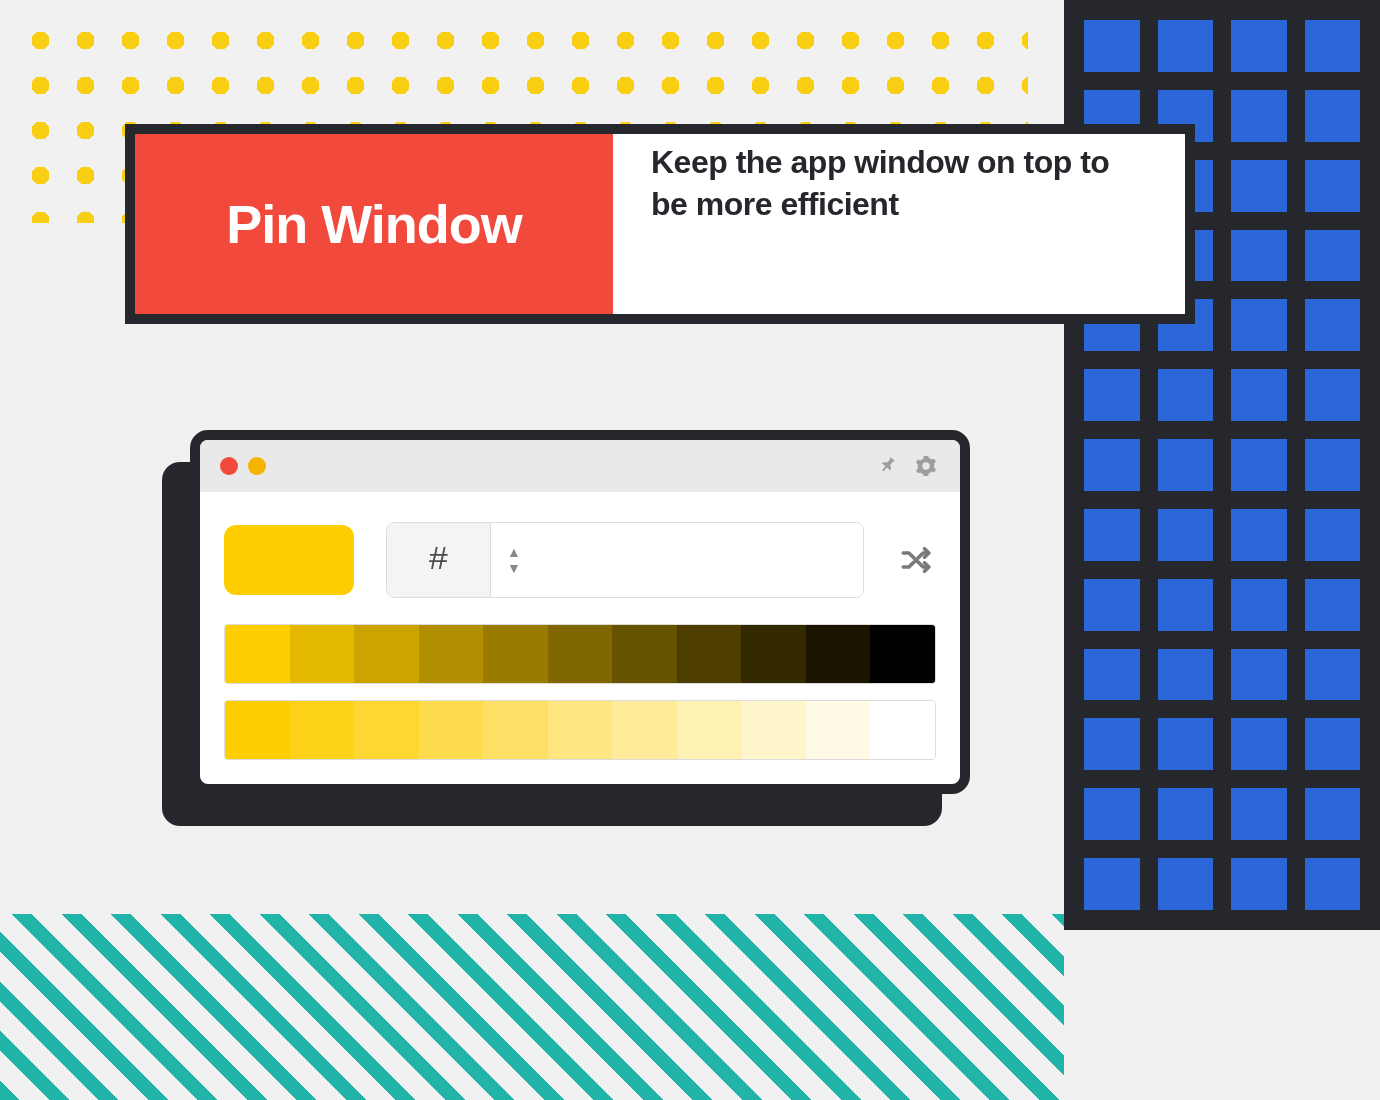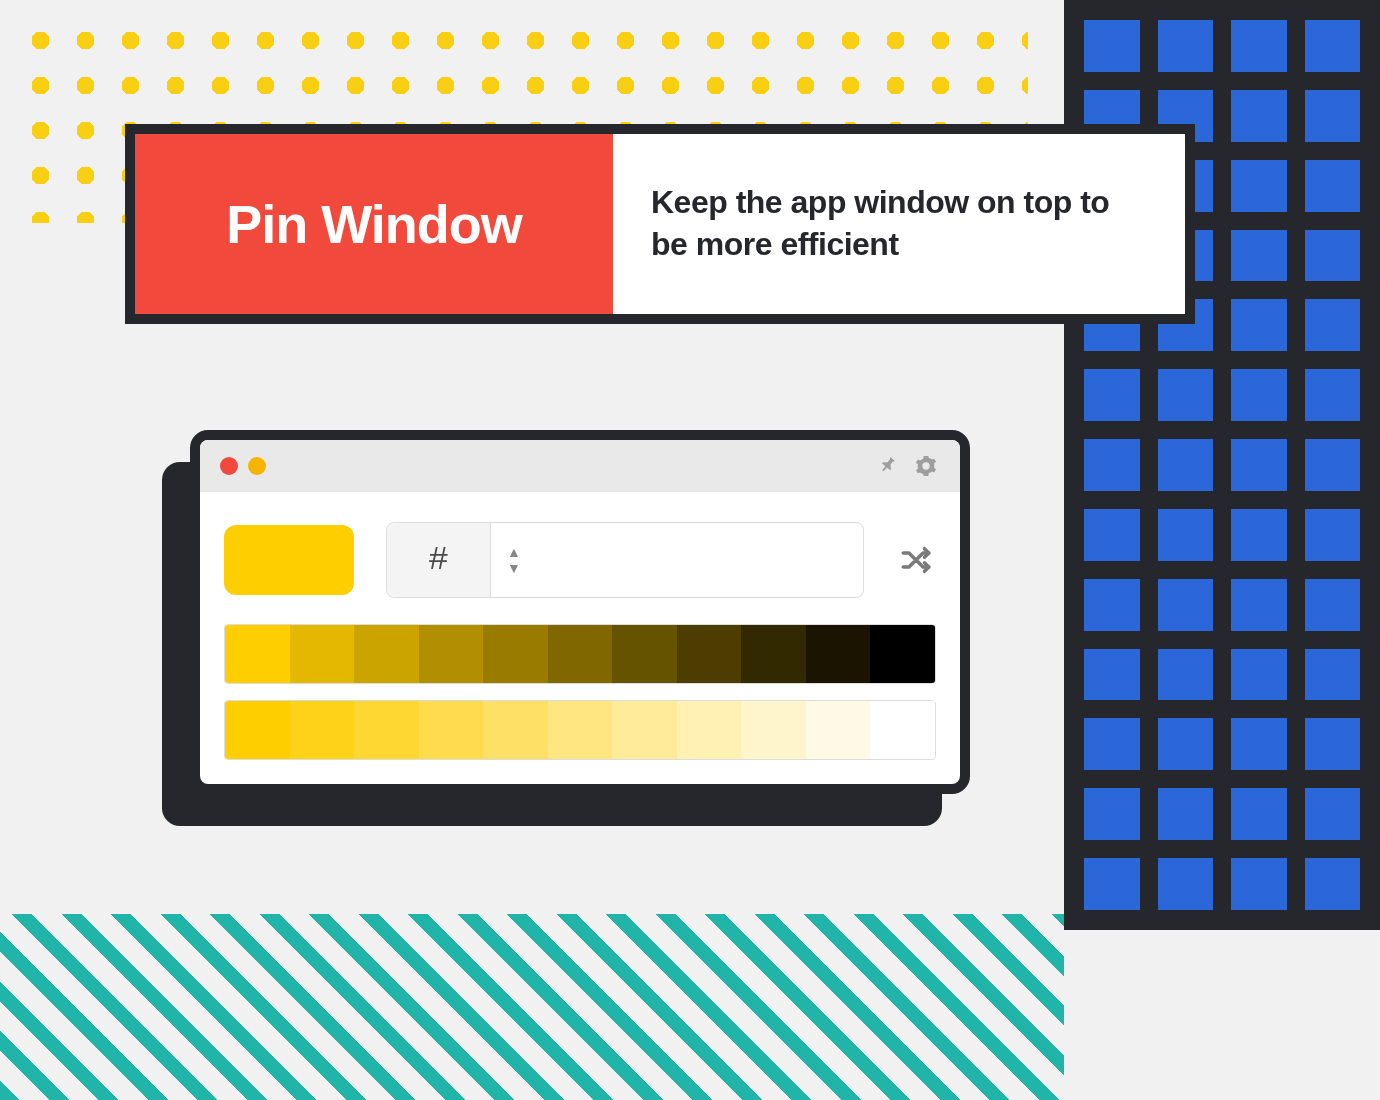--- a/index.html
+++ b/index.html
@@ -77,21 +77,21 @@
   .header .red h1 {
     color: #fff;
     font-weight: 900;
     font-size: 54px;
     letter-spacing: -1px;
   }
   .header .desc {
     flex: 1;
     padding: 8px 38px;
     display: flex;
-    align-items: center;
+    align-items: flex-start;
   }
   .header .desc p {
     color: #25272c;
     font-weight: 800;
     font-size: 32px;
     line-height: 1.3;
     letter-spacing: -0.5px;
   }
 
   

